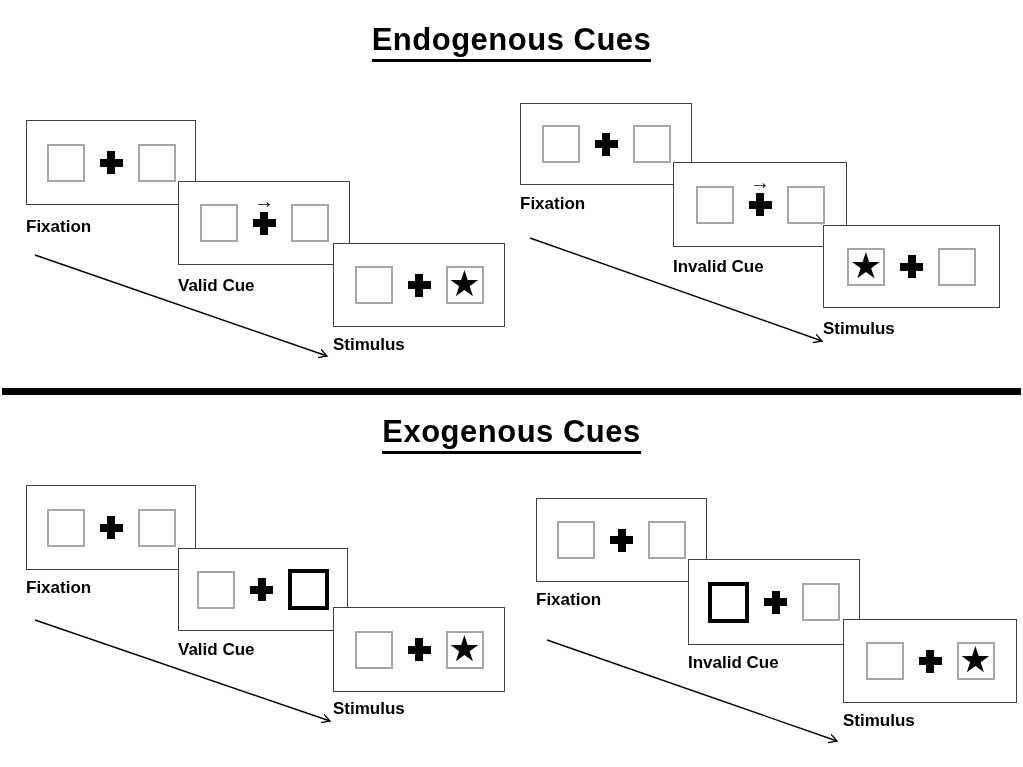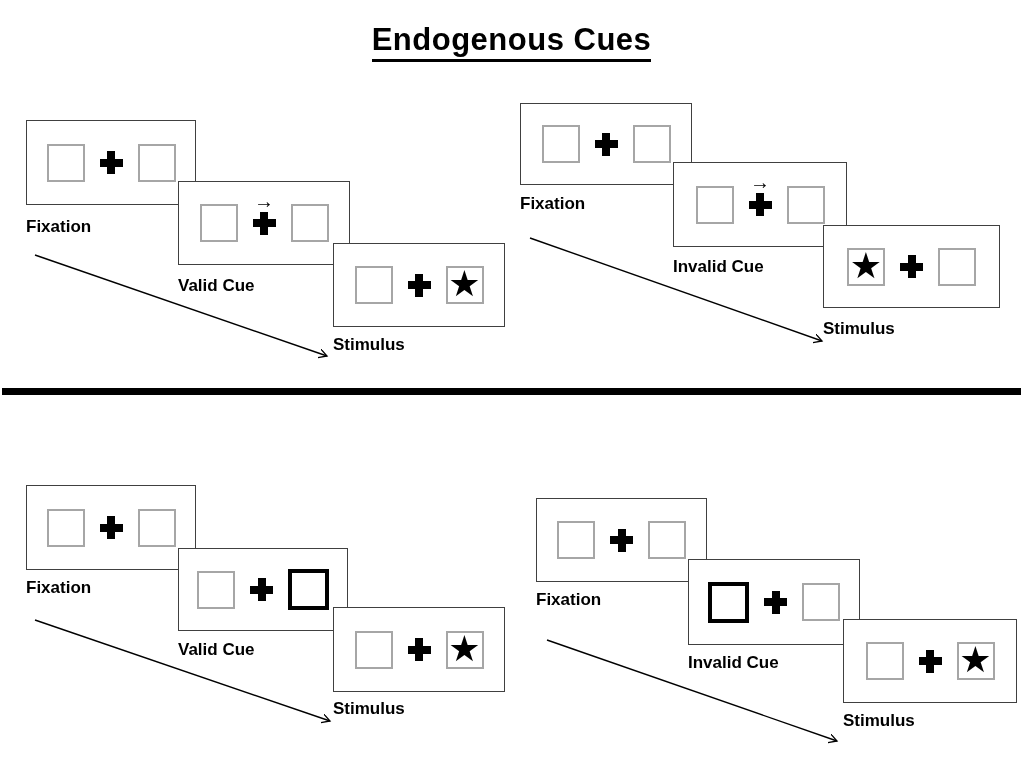--- a/index.html
+++ b/index.html
@@ -202,20 +202,23 @@
       </span>
     <span class="center-stack">
         <span class="plus"></span>
       </span>
     <span class="box"></span>
   </div>
   <div class="plabel" style="left:823px;top:319px;width:177px;">Stimulus</div>
 
   <div class="divider"></div>
 
+  <div class="section-title" style="top:414px;">
+    <span class="underline">Exogenous Cues</span>
+  </div>
 
   <div class="panel z1" style="left:26px;top:485px;width:170px;height:85px;">
     <span class="box"></span>
     <span class="center-stack">
         <span class="plus"></span>
       </span>
     <span class="box"></span>
   </div>
   <div class="plabel" style="left:26px;top:578px;width:170px;">Fixation</div>
 

